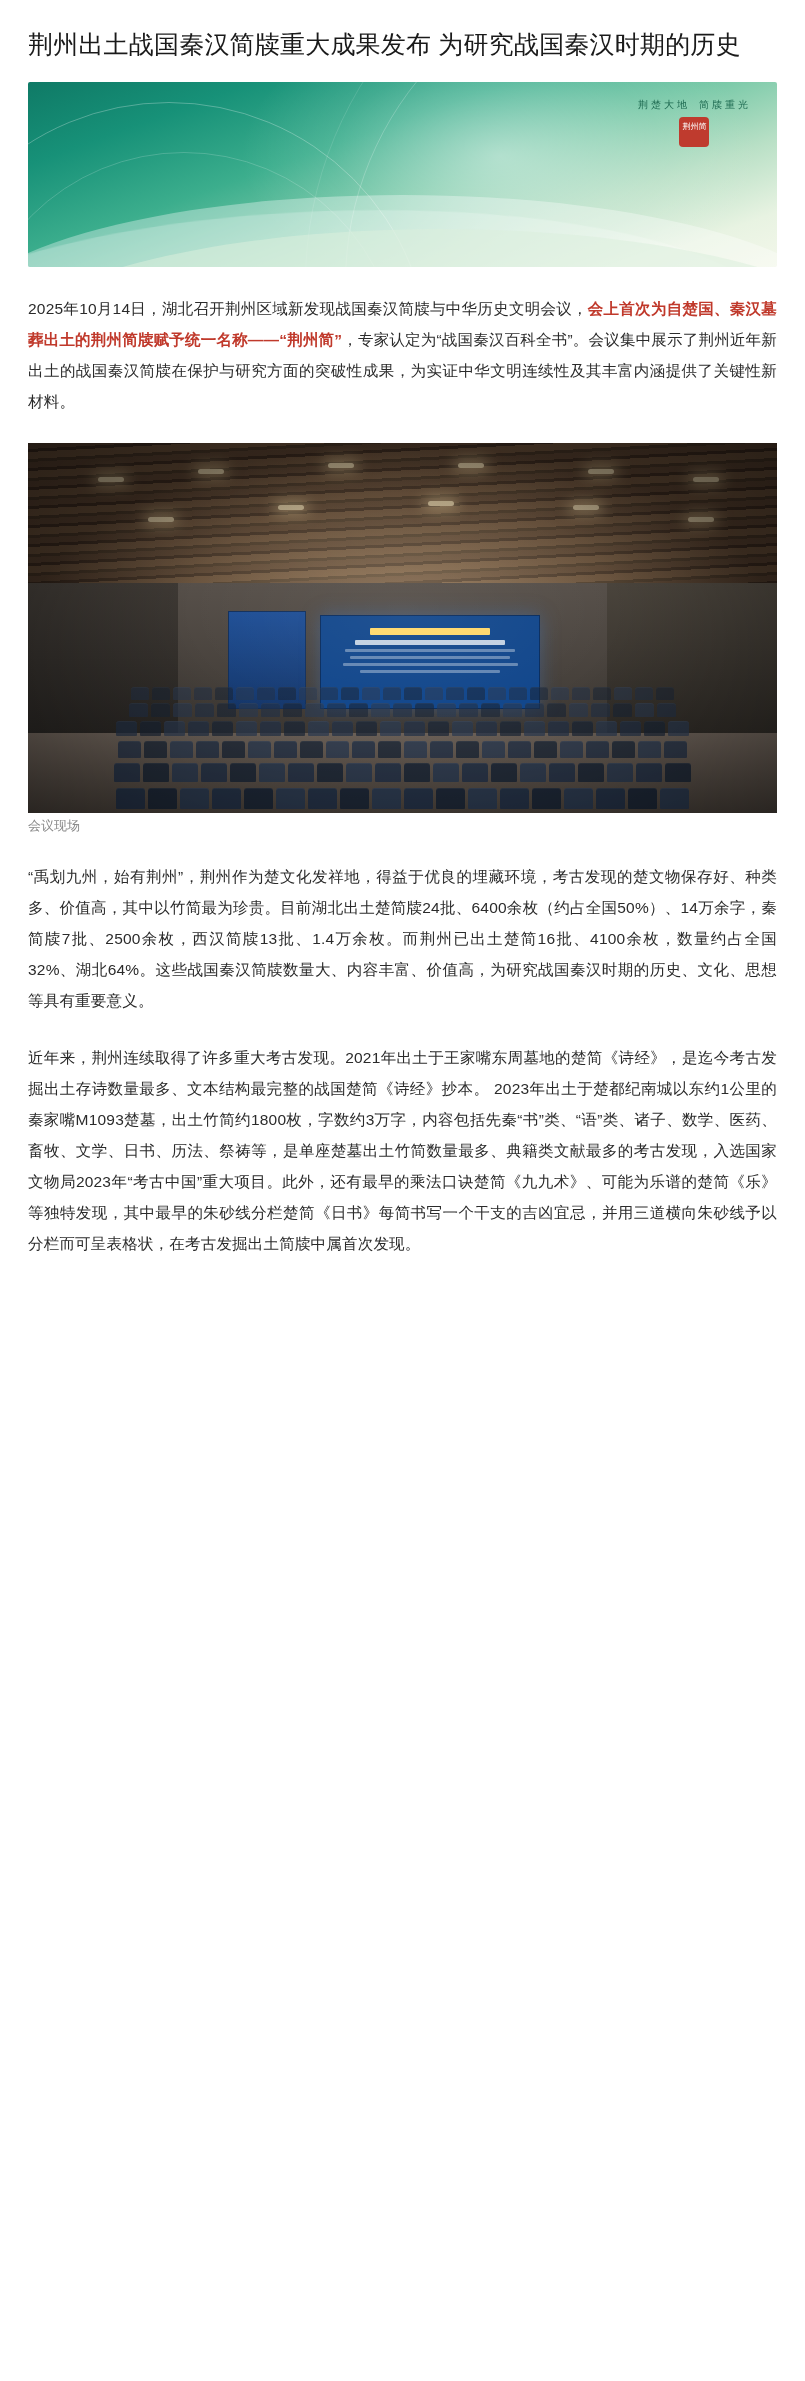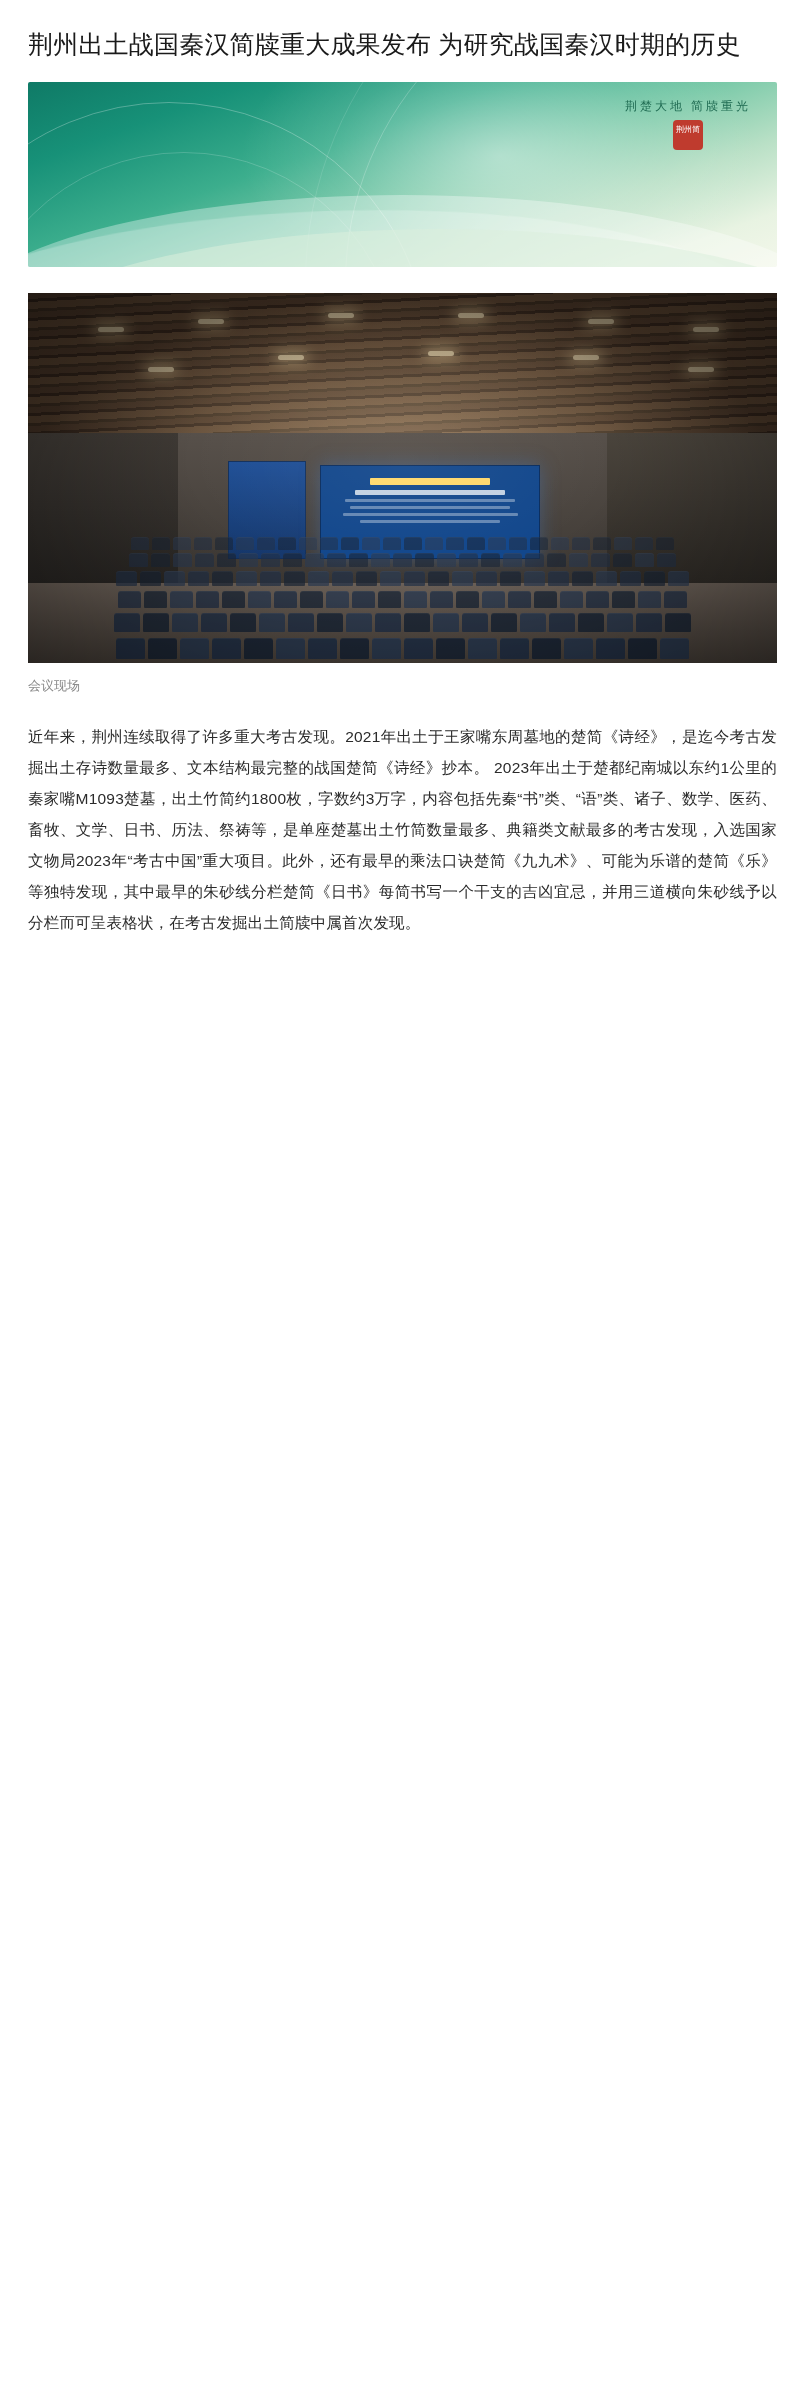--- a/index.html
+++ b/index.html
@@ -82,25 +82,25 @@
     background: radial-gradient(ellipse at center, rgba(255,255,255,0.45) 0%, rgba(255,255,255,0.10) 45%, rgba(255,255,255,0) 70%);
   }
   .hero-logo {
     position: absolute;
     right: 26px;
     top: 16px;
     text-align: center;
     color: #2f6f4f;
   }
   .hero-logo .cn {
-    font-size: 12px;
+    font-size: 10px;
     letter-spacing: 3px;
     color: #1f6b52;
     white-space: nowrap;
-    font-family: Liberation Serif, serif;
+    font-family: Liberation Mono, monospace;
   }
   .hero-logo .seal {
     margin: 5px auto 0 auto;
     width: 30px;
     height: 30px;
     border-radius: 4px;
     background: #bf3b2e;
     color: #fff;
     font-size: 8px;
     line-height: 10px;
@@ -207,21 +207,21 @@
     box-shadow: 0 1px 0 rgba(255,255,255,0.06) inset;
   }
   .ph-vig {
     position: absolute; left:0; top:0; right:0; bottom:0;
     background: radial-gradient(ellipse at 50% 45%, rgba(255,255,255,0.06) 0%, rgba(0,0,0,0.0) 40%, rgba(0,0,0,0.45) 100%);
     pointer-events: none;
   }
   .photo-caption {
     font-size: 13px;
     color: #8a8a8a;
-    margin-top: 14px;
+    margin-top: 4px;
   }
 </style>
 </head>
 <body>
 
 <div class="page">
 
   <h1 class="article-title">荆州出土战国秦汉简牍重大成果发布 为研究战国秦汉时期的历史</h1>
 
 
@@ -233,20 +233,21 @@
     <div class="arc a4"></div>
     <div class="wave w2"></div>
     <div class="wave w1"></div>
     <div class="wave w3"></div>
     <div class="hero-logo">
       <div class="cn">荆楚大地 简牍重光</div>
       <div class="seal">荆州简</div>
     </div>
   </div>
 
+  <p class="body" id="p1"><span>2025年10月14日，湖北召开荆州区域新发现战国秦汉简牍与中华历史文明会议，</span><span class="hl">会上首次为自楚国、秦汉墓葬出土的荆州简牍赋予统一名称——“荆州简”</span><span>，专家认定为“战国秦汉百科全书”。会议集中展示了荆州近年新出土的战国秦汉简牍在保护与研究方面的突破性成果，为实证中华文明连续性及其丰富内涵提供了关键性新材料。</span></p>
 
   <div class="photo-block">
     <div class="photo">
       <div class="ph-ceiling">
           <div class="ph-light" style="left: 70px; top: 34px;"></div>
           <div class="ph-light" style="left: 170px; top: 26px;"></div>
           <div class="ph-light" style="left: 300px; top: 20px;"></div>
           <div class="ph-light" style="left: 430px; top: 20px;"></div>
           <div class="ph-light" style="left: 560px; top: 26px;"></div>
           <div class="ph-light" style="left: 665px; top: 34px;"></div>
@@ -416,15 +417,16 @@
             <div class="seat" style="width: 29px; height: 21px; opacity: 0.92; background: rgb(34, 49, 72);"></div>
             <div class="seat" style="width: 29px; height: 21px; opacity: 0.92; background: rgb(26, 38, 55);"></div>
             <div class="seat" style="width: 29px; height: 21px; opacity: 0.92; background: rgb(42, 58, 82);"></div>
           </div>
         </div>
       <div class="ph-vig"></div>
     </div>
     <div class="photo-caption">会议现场</div>
   </div>
 
+  <p class="body" id="p2"><span>“禹划九州，始有荆州”，荆州作为楚文化发祥地，得益于优良的埋藏环境，考古发现的楚文物保存好、种类多、价值高，其中以竹简最为珍贵。目前湖北出土楚简牍24批、6400余枚（约占全国50%）、14万余字，秦简牍7批、2500余枚，西汉简牍13批、1.4万余枚。而荆州已出土楚简16批、4100余枚，数量约占全国32%、湖北64%。这些战国秦汉简牍数量大、内容丰富、价值高，为研究战国秦汉时期的历史、文化、思想等具有重要意义。</span></p>
   <p class="body" id="p3"><span>近年来，荆州连续取得了许多重大考古发现。2021年出土于王家嘴东周墓地的楚简《诗经》，是迄今考古发掘出土存诗数量最多、文本结构最完整的战国楚简《诗经》抄本。 2023年出土于楚都纪南城以东约1公里的秦家嘴M1093楚墓，出土竹简约1800枚，字数约3万字，内容包括先秦“书”类、“语”类、诸子、数学、医药、畜牧、文学、日书、历法、祭祷等，是单座楚墓出土竹简数量最多、典籍类文献最多的考古发现，入选国家文物局2023年“考古中国”重大项目。此外，还有最早的乘法口诀楚简《九九术》、可能为乐谱的楚简《乐》等独特发现，其中最早的朱砂线分栏楚简《日书》每简书写一个干支的吉凶宜忌，并用三道横向朱砂线予以分栏而可呈表格状，在考古发掘出土简牍中属首次发现。</span></p>
 
 </div>
 
 </body></html>

